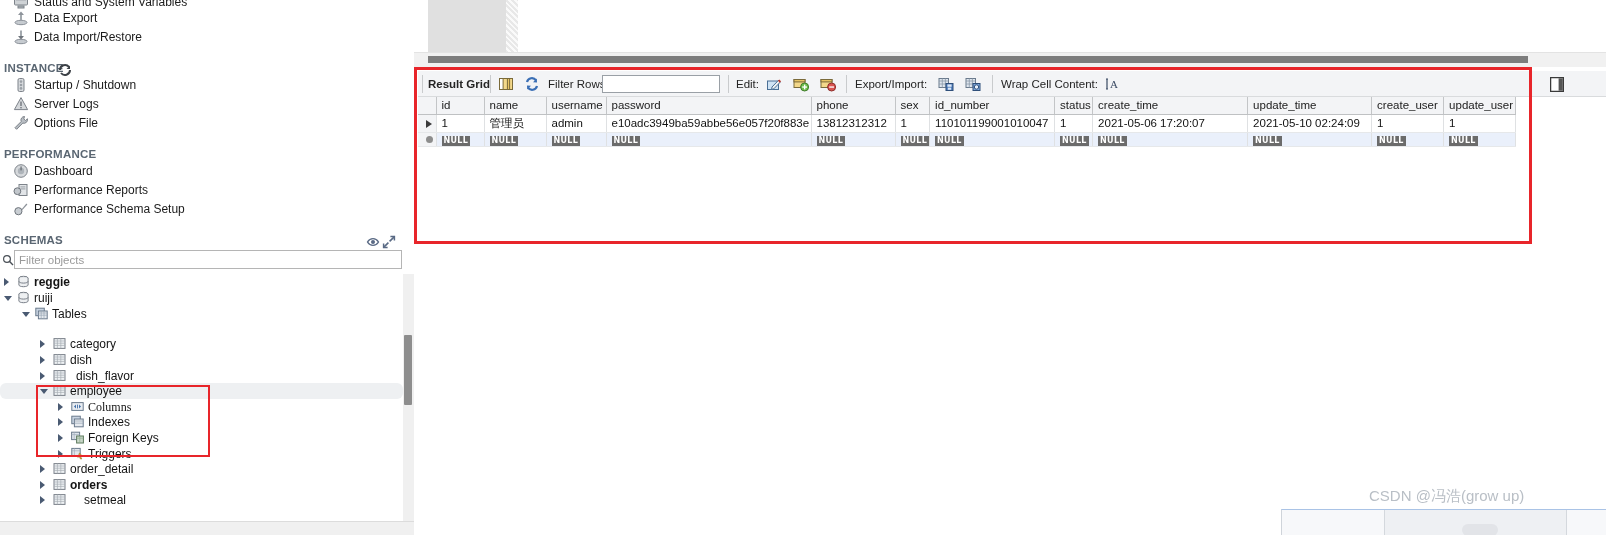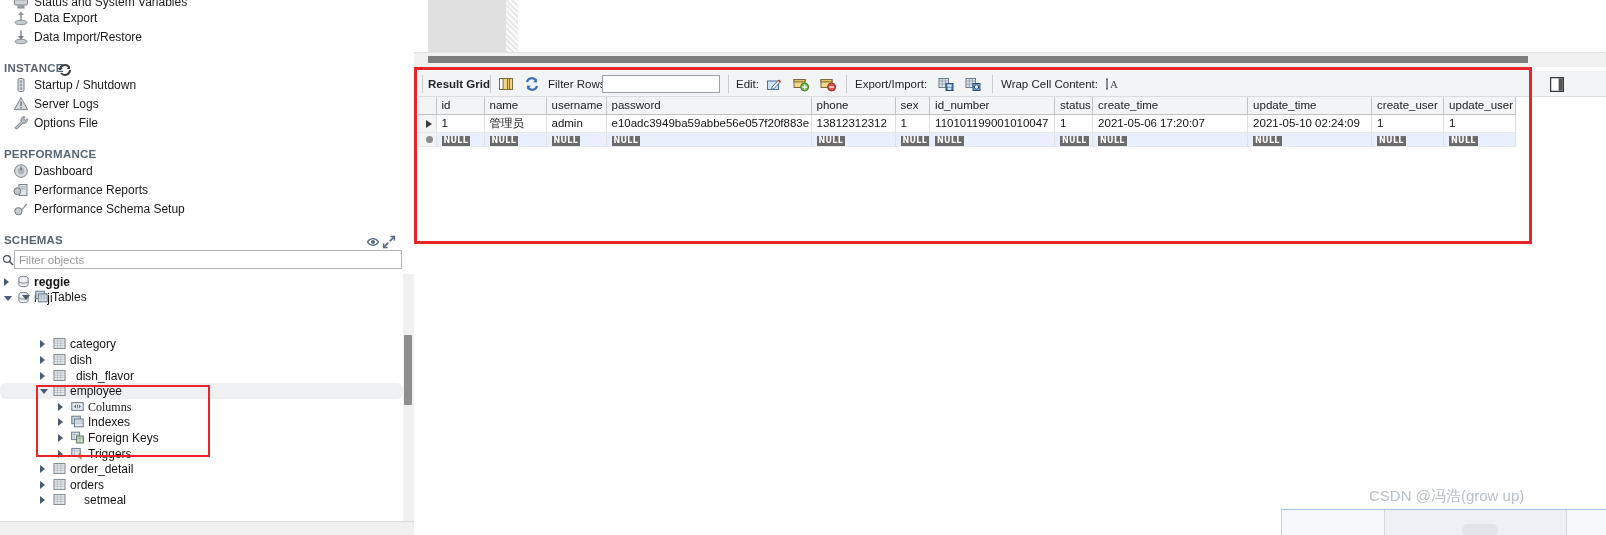--- a/index.html
+++ b/index.html
@@ -297,21 +297,21 @@
         </div>
         <div class="tnode" style="top: 0px; position: absolute; left: 0px; width: 403px;">
           <span class="tw" style="left: 4px;"></span>
           <span class="tico" style="left: 17px;"><svg viewBox="0 0 13 13" width="13" height="13">
               <ellipse cx="6.5" cy="3" rx="4.6" ry="1.7" fill="#e3e6e9" stroke="#7a8089"></ellipse>
               <path d="M1.9 3v7c0 .9 2 1.7 4.6 1.7s4.6-.8 4.6-1.7V3" fill="#eef0f2" stroke="#7a8089"></path>
               <path d="M1.9 6.4c0 .9 2 1.7 4.6 1.7s4.6-.8 4.6-1.7" fill="none" stroke="#7a8089"></path>
             </svg></span>
           <span class="tlbl" style="left: 34px; font-weight: bold;">reggie</span>
         </div>
-        <div class="tnode" style="top: 15px; position: absolute; left: 0px; width: 403px;">
+        <div class="tnode" style="top: 32px; position: absolute; left: 0px; width: 403px;">
           <span class="tw open" style="left: 22px;"></span>
           <span class="tico" style="left: 35px;"><svg viewBox="0 0 13 13" width="13" height="13">
               <rect x="0.8" y="1.2" width="8.5" height="7.5" fill="#c9d4e2" stroke="#6a7a8c"></rect>
               <rect x="3.4" y="4" width="8.8" height="7.8" fill="#e6eaef" stroke="#6a7a8c"></rect>
               <path d="M3.4 6h8.8M3.4 8.2h8.8M6.2 4v7.8M9 4v7.8" stroke="#9aa6b4" stroke-width=".7"></path>
             </svg></span>
           <span class="tlbl" style="left: 52px;">Tables</span>
         </div>
         <div class="tnode" style="top: 62.4px; position: absolute; left: 0px; width: 403px;">
           <span class="tw" style="left: 40px;"></span>
@@ -390,21 +390,21 @@
               <path d="M1 4h11M1 6.2h11M1 8.4h11M4.4 1.6v9.8M7.8 1.6v9.8" stroke="#a8aeb5" stroke-width=".7"></path>
             </svg></span>
           <span class="tlbl" style="left: 70px;">order_detail</span>
         </div>
         <div class="tnode" style="top: 202.8px; position: absolute; left: 0px; width: 403px;">
           <span class="tw" style="left: 40px;"></span>
           <span class="tico" style="left: 53px;"><svg viewBox="0 0 13 13" width="13" height="13">
               <rect x="1" y="1.6" width="11" height="9.8" fill="#eef1f4" stroke="#7a8089"></rect>
               <path d="M1 4h11M1 6.2h11M1 8.4h11M4.4 1.6v9.8M7.8 1.6v9.8" stroke="#a8aeb5" stroke-width=".7"></path>
             </svg></span>
-          <span class="tlbl" style="left: 70px;">orders</span>
+          <span class="tlbl" style="left: 70px; font-weight: bold;">orders</span>
         </div>
         <div class="tnode" style="top: 218.4px; position: absolute; left: 0px; width: 403px;">
           <span class="tw" style="left: 40px;"></span>
           <span class="tico" style="left: 53px;"><svg viewBox="0 0 13 13" width="13" height="13">
               <rect x="1" y="1.6" width="11" height="9.8" fill="#eef1f4" stroke="#7a8089"></rect>
               <path d="M1 4h11M1 6.2h11M1 8.4h11M4.4 1.6v9.8M7.8 1.6v9.8" stroke="#a8aeb5" stroke-width=".7"></path>
             </svg></span>
           <span class="tlbl" style="left: 70px; margin-left: 14px;">setmeal</span>
         </div>
       </div>

